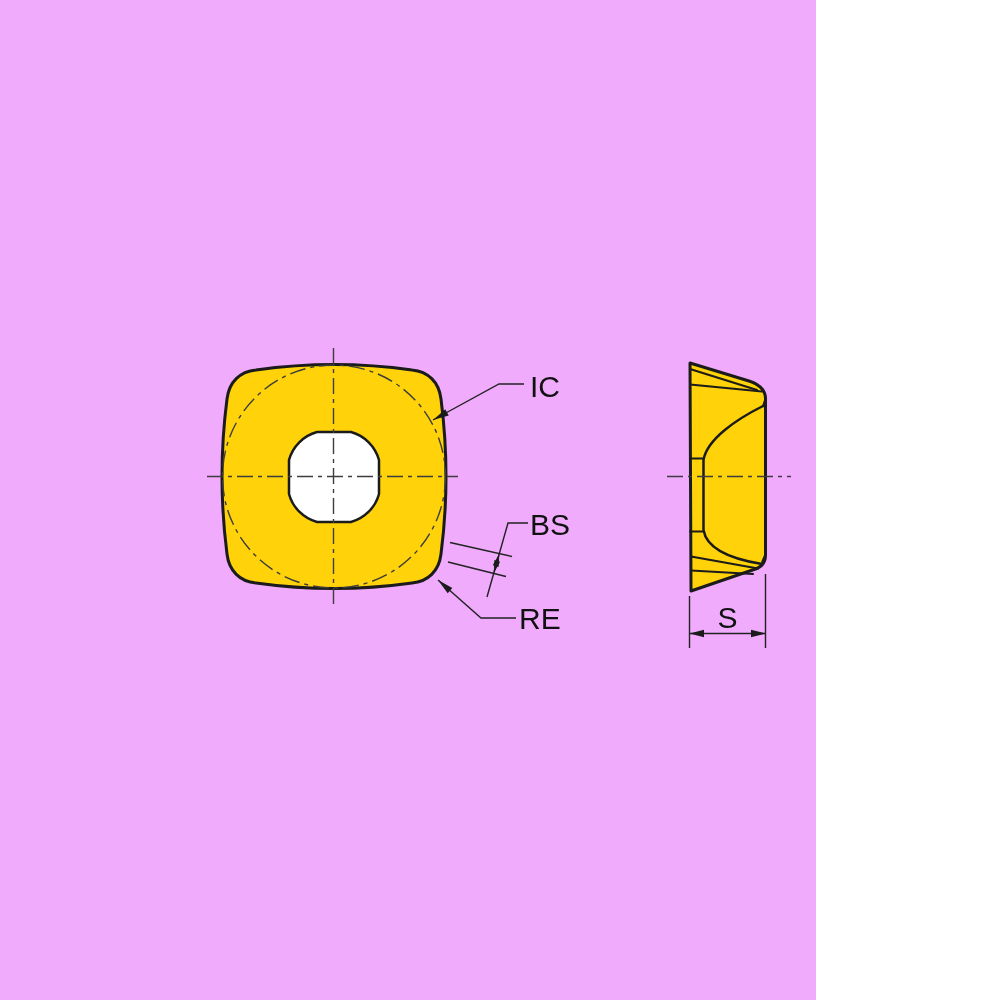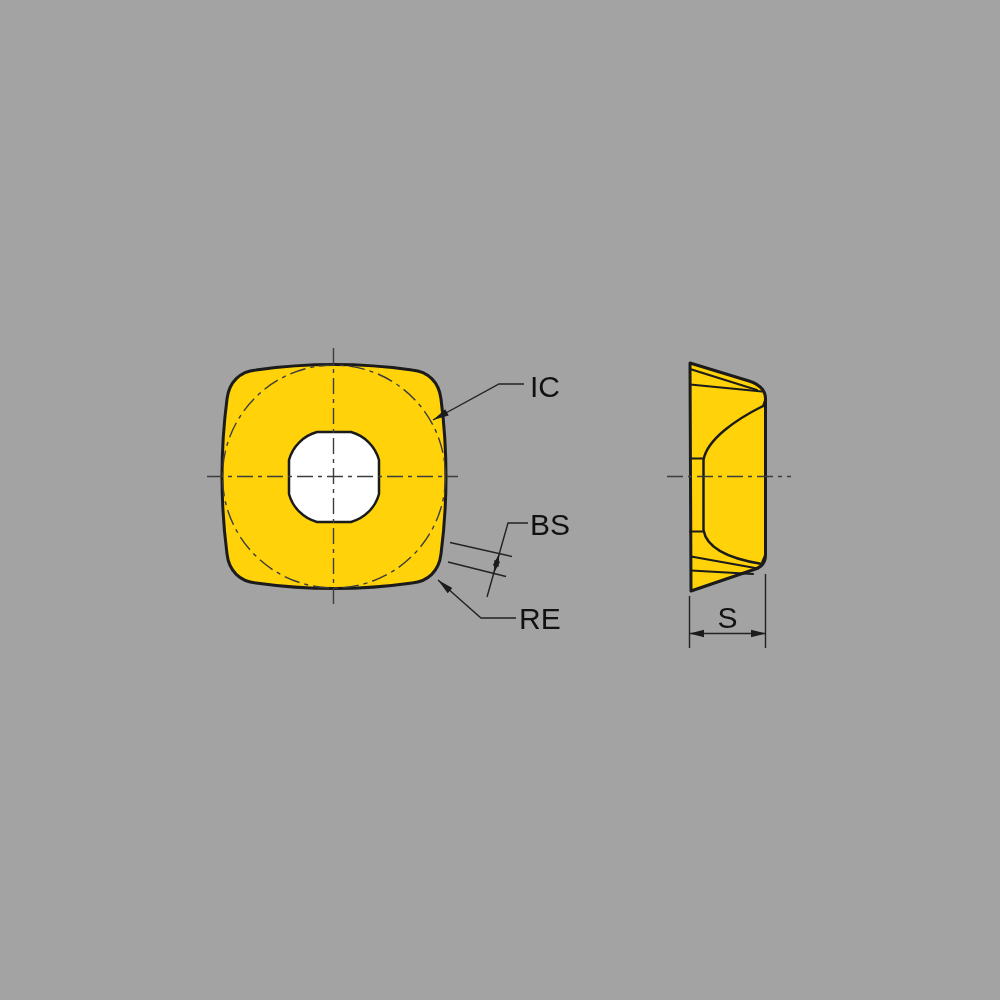--- a/index.html
+++ b/index.html
@@ -4,24 +4,24 @@
 <style>
   html, body {
     margin: 0;
     padding: 0;
     background: #ffffff;
     width: 1000px;
     height: 1000px;
     font-family: "Liberation Sans", sans-serif;
   }
   #canvas-wrap {
-    width: 1000px;
+    width: 816px;
     height: 1000px;
     position: relative;
-    background: #a3a3a3;
+    background: #f0abfc;
   }
   svg { display: block; }
   .outline {
     stroke: #1b1b1b;
     stroke-width: 3;
     stroke-linejoin: round;
   }
   .inner-line {
     fill: none;
     stroke: #1b1b1b;

